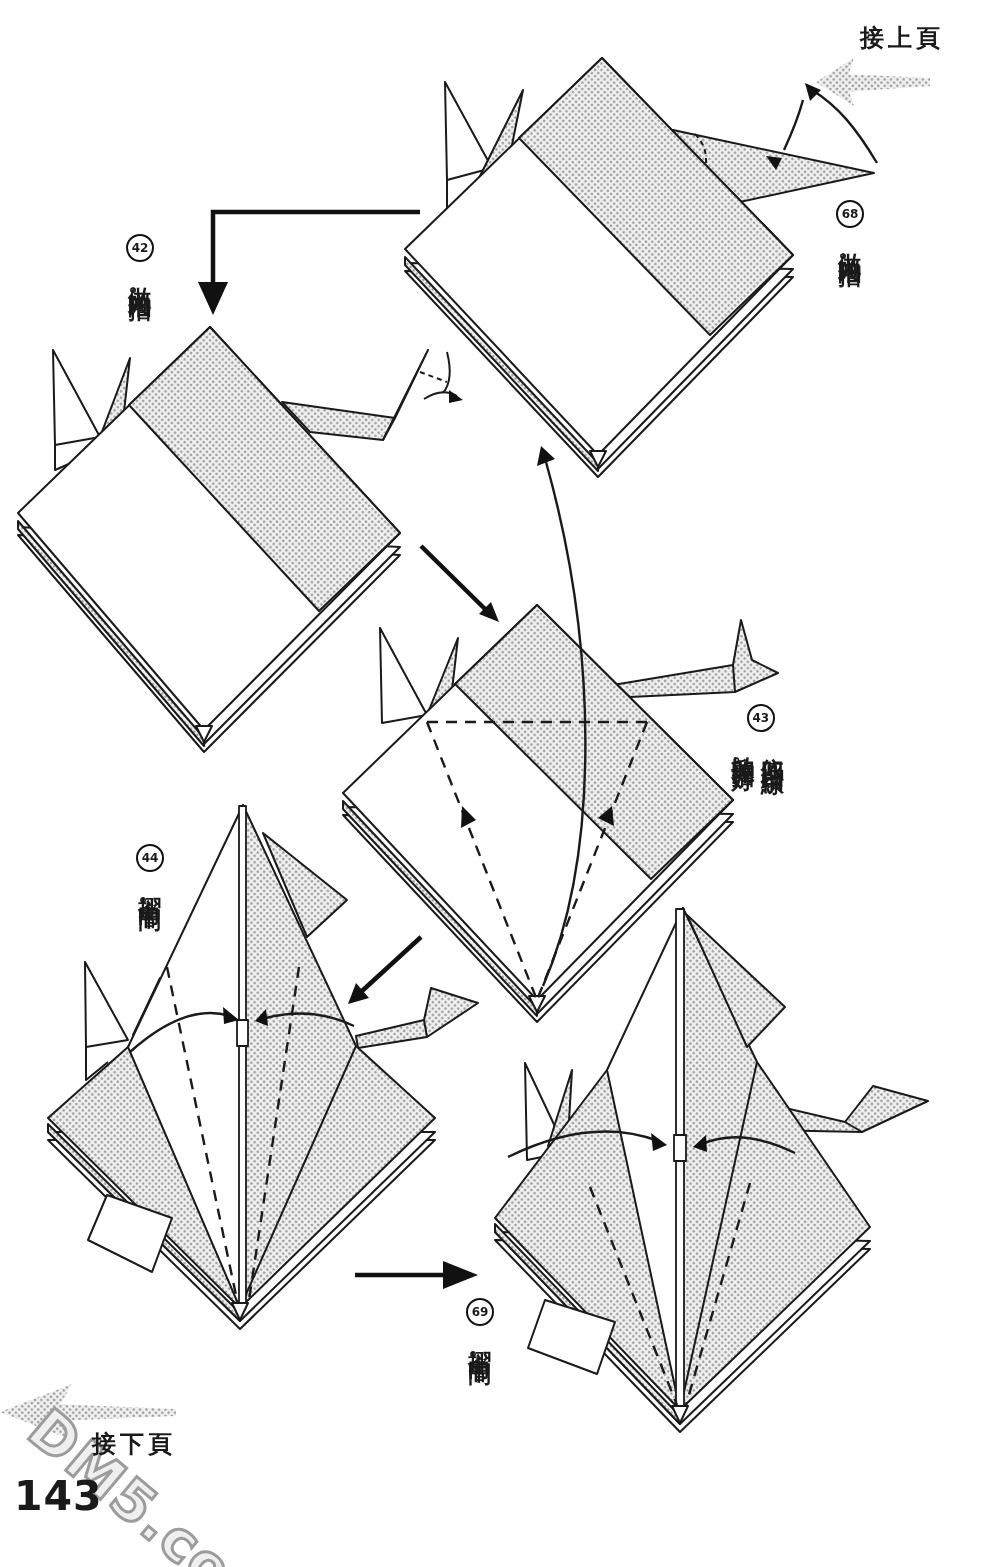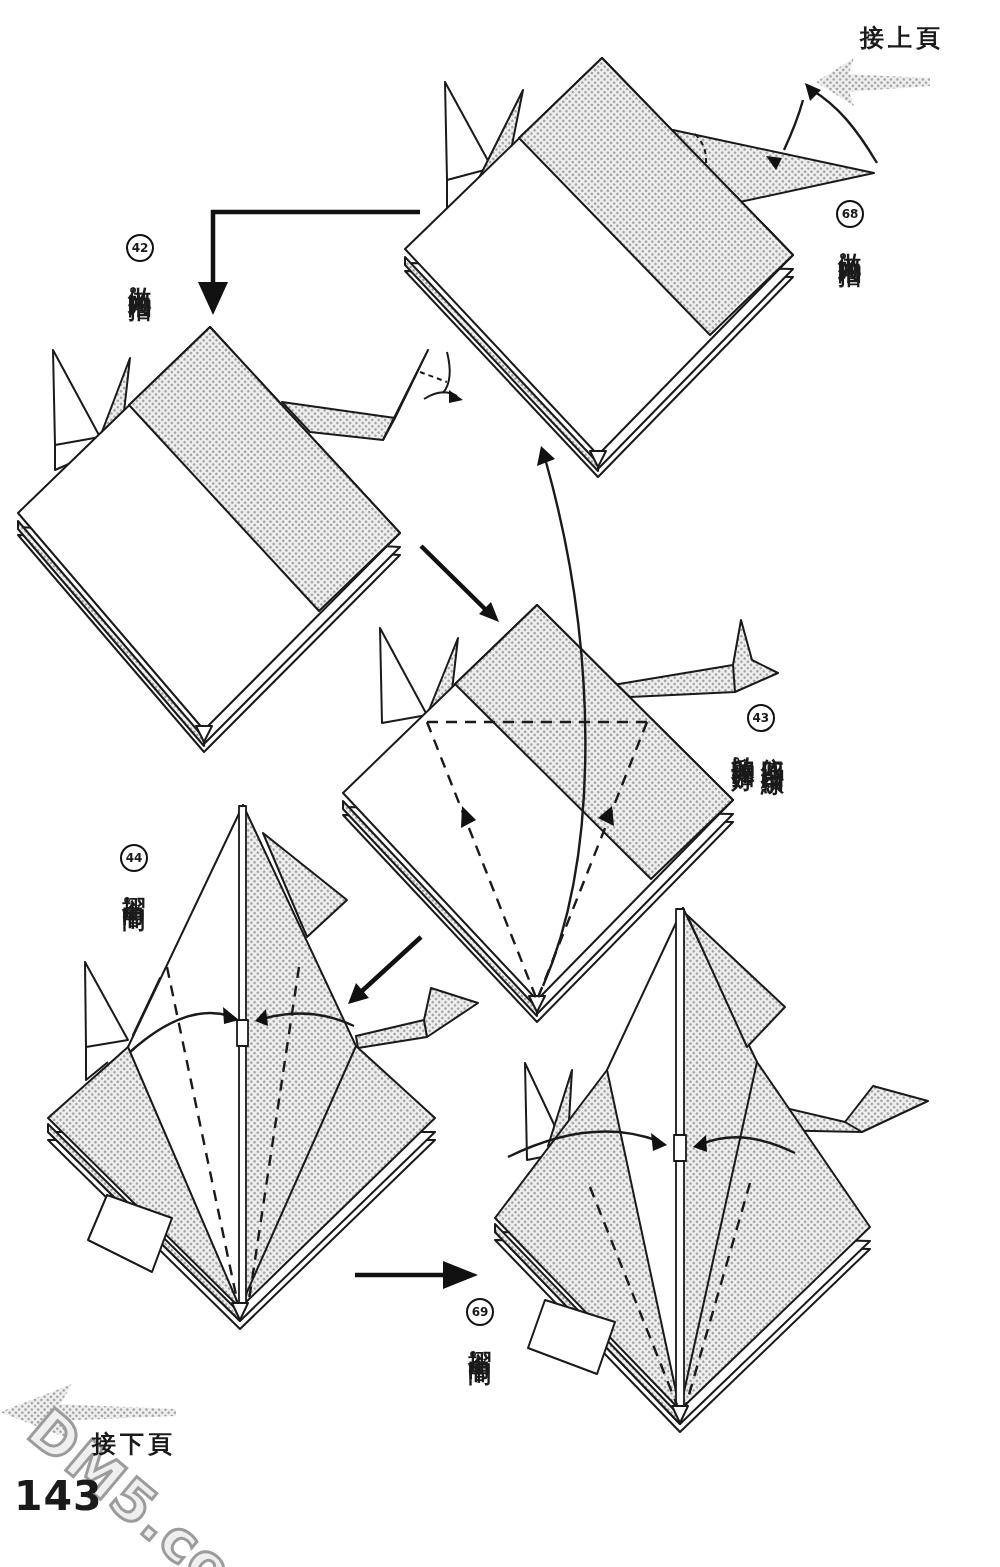--- a/index.html
+++ b/index.html
@@ -232,21 +232,21 @@
 </div>
 
 <div class="step step43" style="left:730px;top:704px;">
   <span class="num">43</span>
   <div class="cols">
     <span class="vtext">依凹凸摺線</span>
     <span class="vtext">掀開摺好。</span>
   </div>
 </div>
 
-<div class="step" style="left:120px;top:844px;text-align:right;">
+<div class="step" style="left:136px;top:844px;text-align:right;">
   <span class="num">44</span>
   <span class="vtext">摺向中間。</span>
 </div>
 
 <div class="step" style="left:466px;top:1298px;">
   <span class="num">69</span>
   <span class="vtext">摺向中間。</span>
 </div>
 
 </div>

